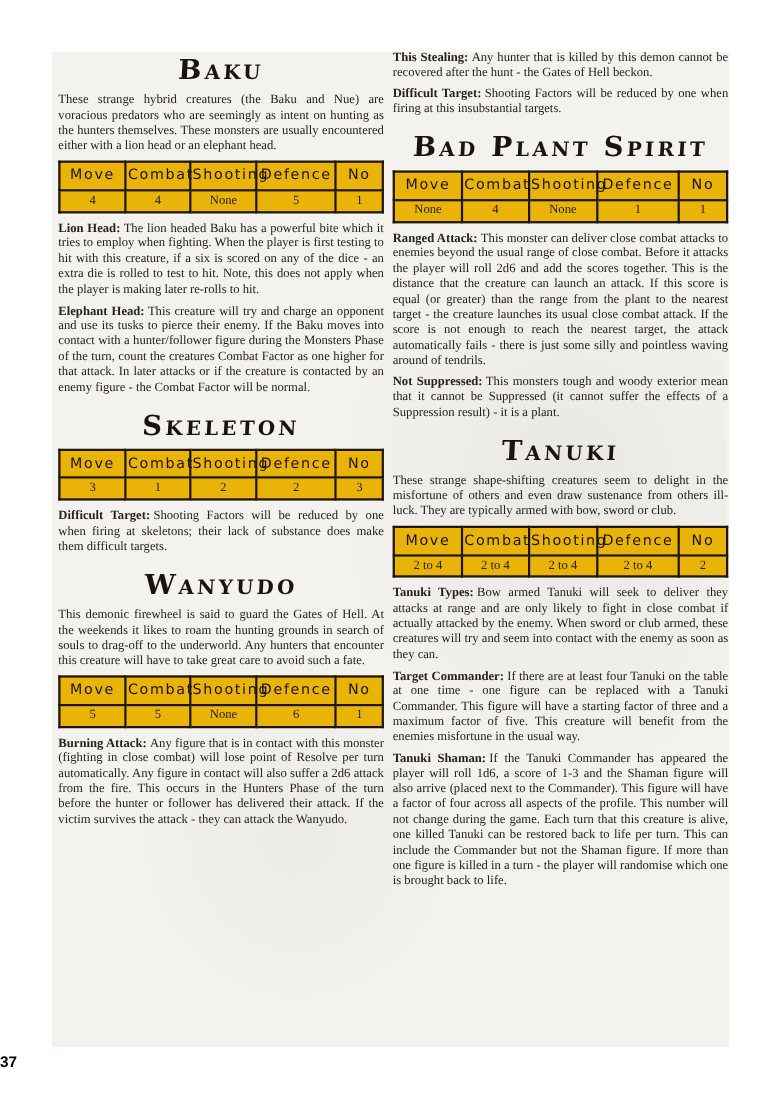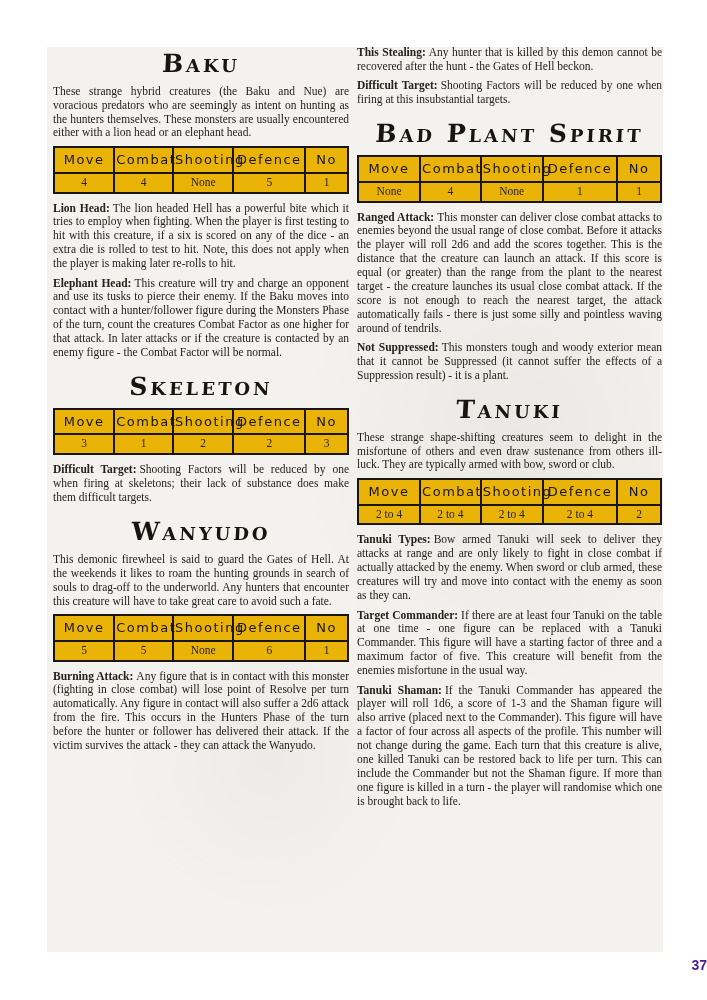--- a/index.html
+++ b/index.html
@@ -48,23 +48,23 @@
   td.stat-th {
     font-family:"DejaVu Sans", sans-serif;
     font-size:13px; letter-spacing:1.5px; font-weight:500;
     padding:4px 1px; color:#19140e;
   }
   td.stat-val {
     font-family:"Liberation Serif", serif;
     font-size:11.5px; padding:2px 1px;
   }
   .page-number {
-    position:absolute; left:0; right:0; top:957px; text-align:right;
+    position:absolute; left:0; right:0; top:957px; text-align:left;
     font-family:"Liberation Sans", sans-serif; font-weight:bold; font-size:14px;
-    color:#4c1d95;
+    color:#000000;
   }
 </style>
 </head>
 <body>
 
 <div class="page">
   <div class="paper"></div>
   <div class="watermark wm-1"></div>
   <div class="watermark wm-2"></div>
   <div class="col col-left">
@@ -88,21 +88,21 @@
           </tr>
           <tr>
             <td class="stat-val">4</td>
             <td class="stat-val">4</td>
             <td class="stat-val">None</td>
             <td class="stat-val">5</td>
             <td class="stat-val">1</td>
           </tr>
         </tbody>
       </table>
-      <p><span class="trait-label">Lion Head:</span><span>The lion headed Hell has a powerful bite which it tries to employ when fighting. When the player is first testing to hit with this creature, if a six is scored on any of the dice - an extra die is rolled to test to hit. Note, this does not apply when the player is making later re-rolls to hit.</span></p>
+      <p><span class="trait-label">Lion Head:</span><span>The lion headed Baku has a powerful bite which it tries to employ when fighting. When the player is first testing to hit with this creature, if a six is scored on any of the dice - an extra die is rolled to test to hit. Note, this does not apply when the player is making later re-rolls to hit.</span></p>
       <p><span class="trait-label">Elephant Head:</span><span>This creature will try and charge an opponent and use its tusks to pierce their enemy. If the Baku moves into contact with a hunter/follower figure during the Monsters Phase of the turn, count the creatures Combat Factor as one higher for that attack. In later attacks or if the creature is contacted by an enemy figure - the Combat Factor will be normal.</span></p>
       <div class="monster-heading">Skeleton</div>
       <table class="stat-table">
         <colgroup>
           <col style="width: 20.5%;">
           <col style="width: 20%;">
           <col style="width: 20.5%;">
           <col style="width: 24.5%;">
           <col style="width: 14.5%;">
         </colgroup>
@@ -204,18 +204,18 @@
           </tr>
           <tr>
             <td class="stat-val">2 to 4</td>
             <td class="stat-val">2 to 4</td>
             <td class="stat-val">2 to 4</td>
             <td class="stat-val">2 to 4</td>
             <td class="stat-val">2</td>
           </tr>
         </tbody>
       </table>
-      <p><span class="trait-label">Tanuki Types:</span><span>Bow armed Tanuki will seek to deliver they attacks at range and are only likely to fight in close combat if actually attacked by the enemy. When sword or club armed, these creatures will try and move into contact with the enemy as soon as they can.</span></p>
+      <p><span class="trait-label">Tanuki Types:</span><span>Bow armed Tanuki will seek to deliver they attacks at range and are only likely to fight in close combat if actually attacked by the enemy. When sword or club armed, these creatures will try and seem into contact with the enemy as soon as they can.</span></p>
       <p><span class="trait-label">Target Commander:</span><span>If there are at least four Tanuki on the table at one time - one figure can be replaced with a Tanuki Commander. This figure will have a starting factor of three and a maximum factor of five. This creature will benefit from the enemies misfortune in the usual way.</span></p>
       <p><span class="trait-label">Tanuki Shaman:</span><span>If the Tanuki Commander has appeared the player will roll 1d6, a score of 1-3 and the Shaman figure will also arrive (placed next to the Commander). This figure will have a factor of four across all aspects of the profile. This number will not change during the game. Each turn that this creature is alive, one killed Tanuki can be restored back to life per turn. This can include the Commander but not the Shaman figure. If more than one figure is killed in a turn - the player will randomise which one is brought back to life.</span></p>
     </div>
   <div class="page-number">37</div>
 </div>
 
 </body></html>

